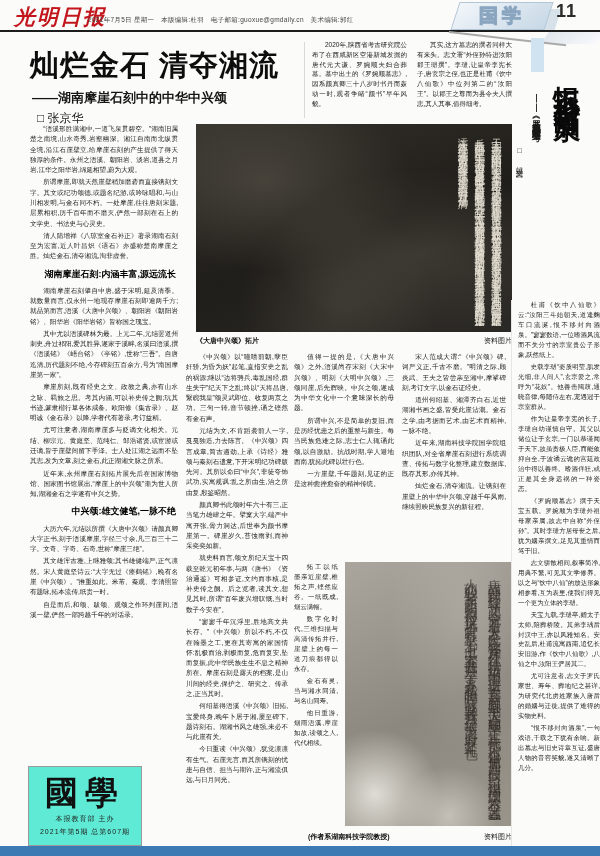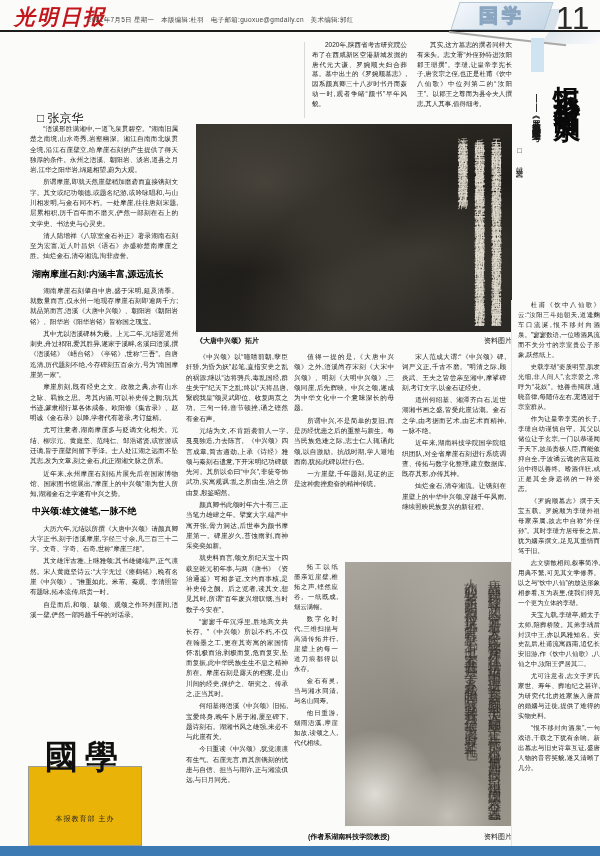--- a/index.html
+++ b/index.html
@@ -13,30 +13,30 @@
   .hrule{left:0;top:30px;width:600px;height:2px;background:#1c1c1c;}
   .hrule-diag{left:449px;top:31px;width:118px;height:1.5px;background:#a9a9a9;
               transform:rotate(6.5deg);transform-origin:left top;}
   .hpara-shadow{left:465px;top:9px;width:93px;height:21px;background:#d7e1ea;transform:skewX(-18deg);}
   .hpara{left:455px;top:2px;width:92px;height:26px;background:linear-gradient(135deg,#f2f6fa,#c7d8e6);
          border:1px solid #b2c6d7;transform:skewX(-18deg);display:flex;align-items:center;justify-content:center;}
   .hpara-label{transform:skewX(18deg);font-size:19px;font-weight:bold;letter-spacing:4px;
                color:#eaf1f7;-webkit-text-stroke:1.1px #8aa5bf;text-shadow:0 0 1px #9db4ca;}
   .hpara2{left:545px;top:31px;width:55px;height:13px;background:linear-gradient(120deg,#dfe6ec,#f7f9fb);
           transform:skewX(-35deg);}
-  .pageno{left:556px;top:1px;font-size:31px;font-weight:normal;color:#2b2b2b;letter-spacing:1px;}
+  .pageno{left:556px;top:1px;font-size:18px;font-weight:bold;color:#2b2b2b;letter-spacing:1px;}
   
   .m-title{left:30px;top:46px;font-size:29px;font-weight:900;color:#0d0d0d;letter-spacing:1px;}
   .m-sub{left:32px;top:89px;font-size:13px;font-weight:700;color:#161616;}
   .m-byline{left:37px;top:110px;font-size:12px;color:#222;}
   .vdiv1{left:304px;top:42px;width:1px;height:76px;background:#d9d9d9;}
   
   .col{font-size:6.6px;line-height:1.56;text-align:justify;color:#232323;overflow:hidden;}
   .col p.para{margin:0 0 2px 0;text-indent:2em;}
-  .subhead{font-size:9px;font-weight:800;text-align:left;line-height:1.35;margin:6px 2px;color:#000;}
+  .subhead{font-size:9px;font-weight:800;text-align:right;line-height:1.35;margin:6px 2px;color:#000;}
   .col1{left:30px;top:124px;width:148px;height:638px;}
   .col2{left:186px;top:352px;width:102px;height:496px;}
   .col3a{left:294px;top:352px;width:100px;height:202px;}
   .col3b{left:294px;top:562px;width:44px;height:264px;font-size:6.4px;}
   .col4{left:402px;top:352px;width:104px;height:202px;}
   .sideintro{left:312px;top:40px;width:200px;height:82px;column-count:2;column-gap:10px;column-fill:auto;
              font-size:6.5px;line-height:1.5;text-align:justify;color:#232323;overflow:hidden;}
   .sideintro p.para{margin:0 0 2px 0;text-indent:2em;}
   
   .photo-top{left:196px;top:124px;width:316px;height:208px;overflow:hidden;
@@ -65,21 +65,21 @@
   .sbar{left:531px;top:38px;width:13px;height:34px;background:#cfe3f1;}
   .s-vtitle{left:549px;top:64px;height:234px;writing-mode:vertical-rl;font-size:27px;font-weight:900;
             color:#0a0a0a;letter-spacing:5px;}
   .s-vsub{left:531px;top:94px;height:208px;writing-mode:vertical-rl;font-size:8.5px;font-weight:700;
           color:#1a1a1a;letter-spacing:1px;}
   .s-vbyline{left:514px;top:146px;height:70px;writing-mode:vertical-rl;font-size:7.5px;color:#222;letter-spacing:2px;}
   .vdiv2{left:511px;top:300px;width:1px;height:546px;background:#e6e6e6;}
   .scol{left:518px;top:300px;width:82px;height:546px;font-size:6.4px;line-height:1.56;}
   
   .fbox{left:28px;top:766px;width:112px;height:78px;border:1px solid #9a9a9a;
-        display:flex;flex-direction:column;align-items:center;justify-content:center;background:#eab308;gap:36px;}
+        display:flex;flex-direction:column;align-items:center;justify-content:center;background:#5eead4;}
   .fbox .flogo{font-family:"Liberation Serif",serif;font-size:33px;font-weight:bold;color:#101010;
                letter-spacing:7px;line-height:1.1;}
   .fbox .fline{font-size:7px;color:#222;margin-top:3px;letter-spacing:1px;}
   .bstrip{left:0;top:846px;width:600px;height:10px;background:#3b7ab3;}
 </style>
 </head>
 <body>
 
 <div class="page">
 
@@ -87,20 +87,22 @@
   <div class="abs hmeta">2021年7月5日 星期一　本版编辑:杜羽　电子邮箱:guoxue@gmdaily.cn　美术编辑:郭红</div>
   <div class="abs hpara-shadow"></div>
   <div class="abs hpara">
     <span class="hpara-label">国学</span>
   </div>
   <div class="abs hpara2"></div>
   <div class="abs pageno">11</div>
   <div class="abs hrule"></div>
   <div class="abs hrule-diag"></div>
 
+  <div class="abs m-title">灿烂金石 清夺湘流</div>
+  <div class="abs m-sub">——湖南摩崖石刻中的中华中兴颂</div>
   <div class="abs m-byline">□ 张京华</div>
   <div class="abs vdiv1"></div>
 
   <div class="abs sideintro">
       <p class="para">2020年,陕西省考古研究院公布了在西咸新区空港新城发掘的唐代元大谦、罗婉顺夫妇合葬墓。墓中出土的《罗婉顺墓志》,因系颜真卿三十八岁时书丹而轰动一时,观者争睹“颜书”早年风貌。</p>
       <p class="para">其实,这方墓志的撰者同样大有来头。志文署“外侄孙特进汝阳郡王琎撰”。李琎,让皇帝李宪长子,唐玄宗之侄,也正是杜甫《饮中八仙歌》中位列第二的“汝阳王”。以郡王之尊而为县令夫人撰志,其人其事,值得细考。</p>
     </div>
 
   <div class="abs photo-top">
     <div class="inscr">天宝十四载安禄山陷洛阳明年陷长安天子幸蜀太子即位于灵武明年皇帝移军凤翔其年复两京上皇还京师於戏前代帝王有盛德大业者必见于歌颂若今歌颂大业刻之金石非老于文学其谁宜为颂曰噫嘻前朝孽臣奸骄为昏为妖边将骋兵毒乱国经群生失宁大驾南巡百僚窜身奉贼称臣天将昌唐繄睨我皇匹马北方独立一呼千麾万旟戎卒前驱我师其东储皇抚戎荡攘群凶复服指期曾不逾时有国无之事有至难宗庙再安二圣重欢地辟天开蠲除妖灾瑞庆大来凶徒逆俦涵濡天休死生堪羞功劳位尊忠烈名存泽流子孙盛德之兴山高日升万福是膺</div>

